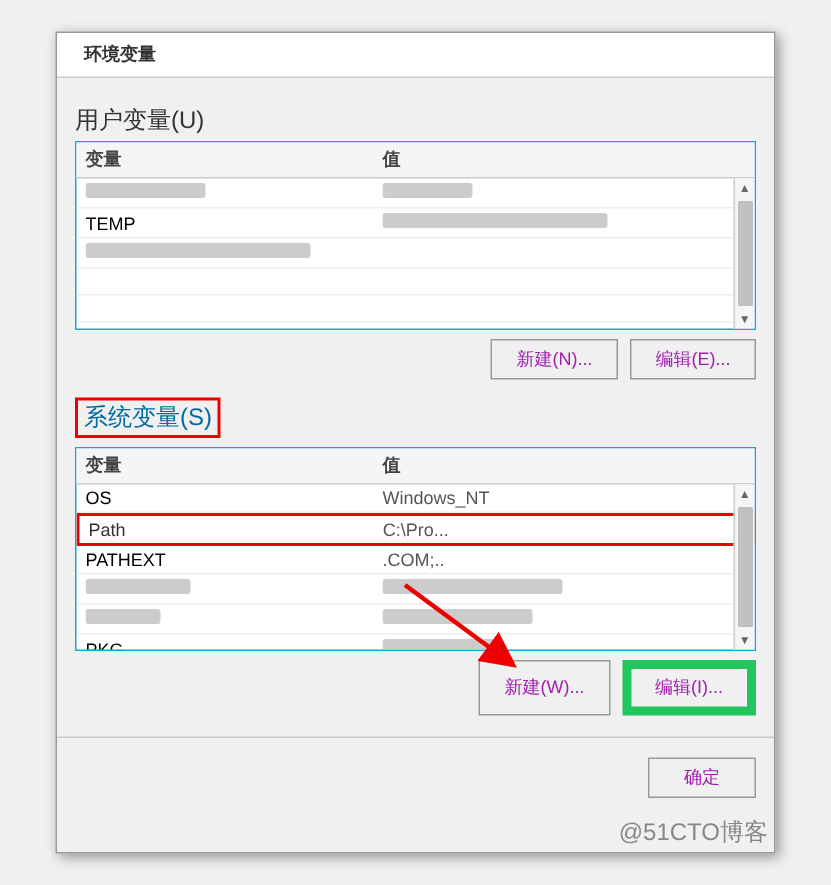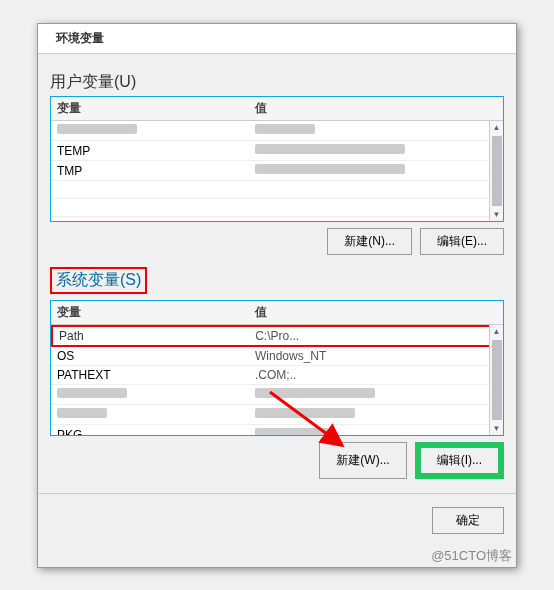--- a/index.html
+++ b/index.html
@@ -101,37 +101,37 @@
       margin-top: 6px;
       margin-bottom: 4px;
     }
     .btn {
       padding: 4px 16px;
       font-size: 12px;
       font-family: "Microsoft YaHei", SimSun, sans-serif;
       background: #f0f0f0;
       border: 1px solid #999;
       cursor: pointer;
-      color: #000000;
+      color: #a21caf;
       min-width: 72px;
     }
     .btn.highlighted {
       border: 6px solid #22c55e;
       background: #f0f0f0;
     }
     .bottom-btn-row {
       display: flex;
       justify-content: flex-end;
       gap: 8px;
       padding: 13px 12px;
       border-top: 1px solid #ccc;
       background: #f0f0f0;
     }
     .watermark {
-      font-size: 13px;
+      font-size: 16px;
       color: #888;
       text-align: right;
       padding: 0 4px 2px 0;
     }
     .upper-section {
       margin-bottom: 2px;
     }
     .scrollbar-area {
       position: relative;
     }
@@ -200,21 +200,20 @@
           </div>
 
           <div class="table-row">
             <div class="col-name">TEMP</div>
             <div class="col-value">
               <span class="blurred-bar" style="width:150px;background:#ccc;"></span>
             </div>
           </div>
 
           <div class="table-row">
-            <div class="col-name">TMP</div>
             <div class="col-value">
               <span class="blurred-bar" style="width:150px;background:#ccc;"></span>
             </div>
           </div>
 
           <div class="table-row" style="height:18px;"></div>
           <div class="table-row" style="height:18px;"></div>
         </div>
         <div class="scrollbar-right">
           <div class="scroll-arrow">▲</div>
@@ -234,28 +233,28 @@
     </div>
 
     <div class="section" style="position:relative;">
       <div class="table-header">
         <div class="col-name">变量</div>
         <div class="col-value">值</div>
       </div>
       <div class="scrollbar-area">
         <div class="section-scroll-sys">
 
+          <div class="table-row">
+            <div class="col-name">OS</div>
+            <div class="col-value">Windows_NT</div>
+          </div>
+
           <div class="table-row path-row-highlight" style="background:#fff; position:relative;">
             <div class="col-name" style="font-weight:normal; color:#333;">Path</div>
             <div class="col-value">C:\Pro...</div>
-          </div>
-
-          <div class="table-row">
-            <div class="col-name">OS</div>
-            <div class="col-value">Windows_NT</div>
           </div>
 
           <div class="table-row">
             <div class="col-name">PATHEXT</div>
             <div class="col-value">.COM;..</div>
           </div>
 
           <div class="table-row">
             <div class="col-name">
               <span class="blurred-bar" style="width:70px;background:#ccc;"></span>

